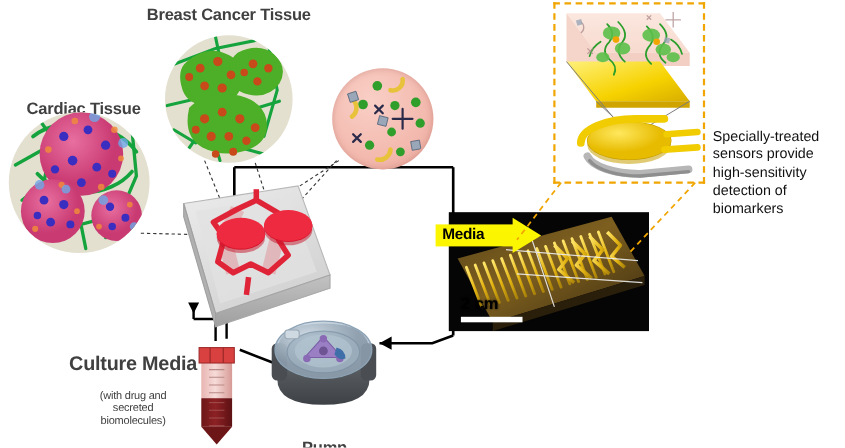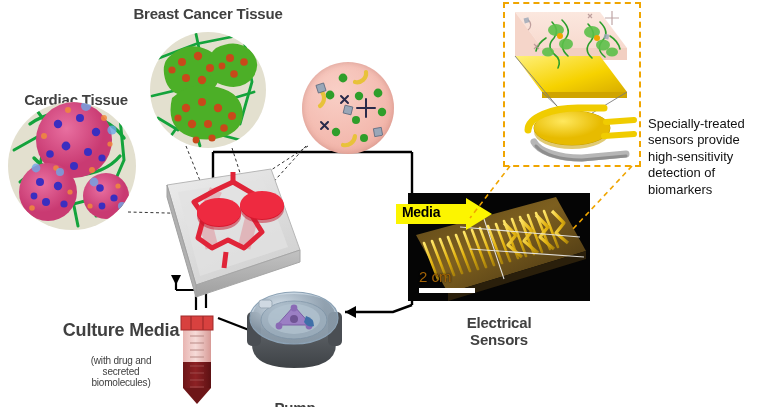--- a/index.html
+++ b/index.html
@@ -44,22 +44,22 @@
   }
 
   
   #sensor-photo {
     position: absolute;
     background: #050505;
     overflow: hidden;
   }
   #scale-text {
     position: absolute;
-    color: #a16207;
-    font-weight: normal;
+    color: #000000;
+    font-weight: bold;
     font-size: 15px;
     text-shadow: 0 0 2px #000;
   }
   #scale-bar {
     position: absolute;
     background: #ffffff;
     height: 5px;
   }
   #media-tag {
     position: absolute;
@@ -462,22 +462,20 @@
     <span>Media</span>
   </div>
   <svg class="layer">
     <polygon points="466,198 466,230 492,214" fill="#fcf500"></polygon>
     <rect x="460" y="206" width="10" height="16" fill="#fcf500"></rect>
   </svg>
 
   <div id="scale-text" style="left:419px; top:268px;">2 cm</div>
   <div id="scale-bar" style="left:419px; top:288px; width:56px;"></div>
 
-  <div class="lbl center" style="left:444px; top:315px; width:110px; font-size:15px;">Electrical
-Sensors</div>
 
   <div id="sensor-inset" style="left:503px; top:2px; width:134px; height:161px;"></div>
 
   <svg class="layer">
     <defs>
       <linearGradient id="goldPlateG" x1="0" y1="0" x2="1" y2="1">
         <stop offset="0%" stop-color="#fff07a"></stop>
         <stop offset="60%" stop-color="#f6d200"></stop>
         <stop offset="100%" stop-color="#d8ad00"></stop>
       </linearGradient>

